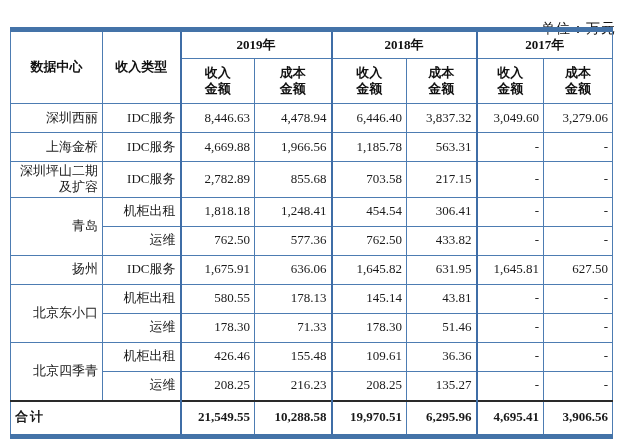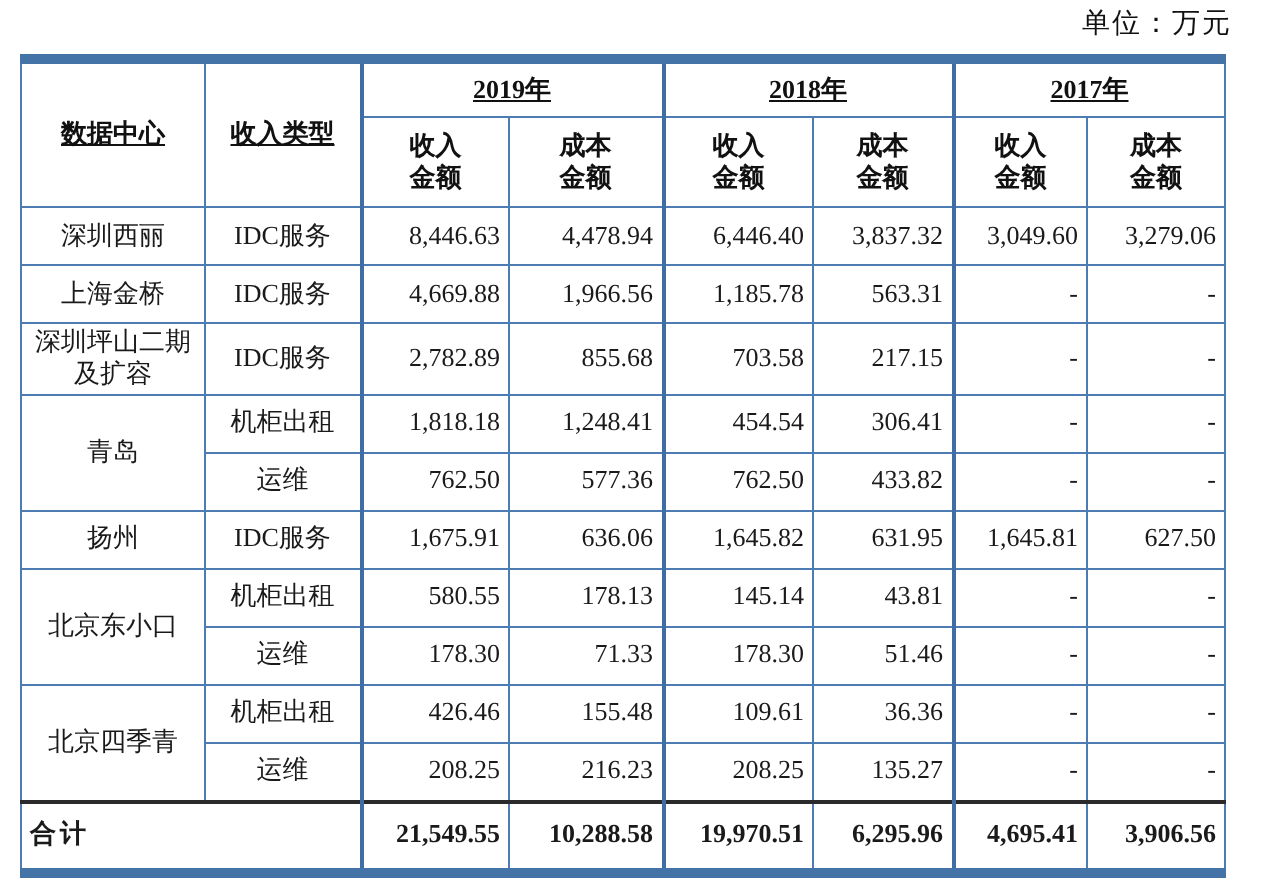--- a/index.html
+++ b/index.html
@@ -6,21 +6,21 @@
   body{
     width:640px;height:440px;
     background:#ffffff;
     font-family:"Liberation Serif","DejaVu Serif",serif;
     color:#1a1a1a;
     position:relative;
     overflow:hidden;
   }
   .unit-label{
     position:absolute;
-    top:3px;right:24px;
+    top:20px;right:24px;
     font-size:14px;
     letter-spacing:1px;
     color:#111;
   }
   table.fin{
     position:absolute;
     left:10px;top:27px;
     width:602px;
     border-collapse:collapse;
     table-layout:fixed;
@@ -30,27 +30,26 @@
   }
   table.fin th, table.fin td{
     border:1px solid #4d7cb2;
     padding:1px 4px;
     line-height:1.25;
   }
   table.fin th{
     font-weight:bold;
     text-align:center;
     color:#111;
-    text-decoration:underline;
   }
   tr.yr-row th{height:24px;}
   tr.sub-row th{height:42px;}
   .wrap2{display:inline-block;width:2.2em;white-space:normal;}
   td.dc, td.it{
-    text-align:center;
+    text-align:right;
     height:26px;
   }
   td.num{
     text-align:right;
     padding-right:7px;
     font-variant-numeric:tabular-nums;
   }
   .ygap{border-left:2px solid #3f6da6 !important;}
   tbody tr{height:28px;}
   tr.total-row td{

